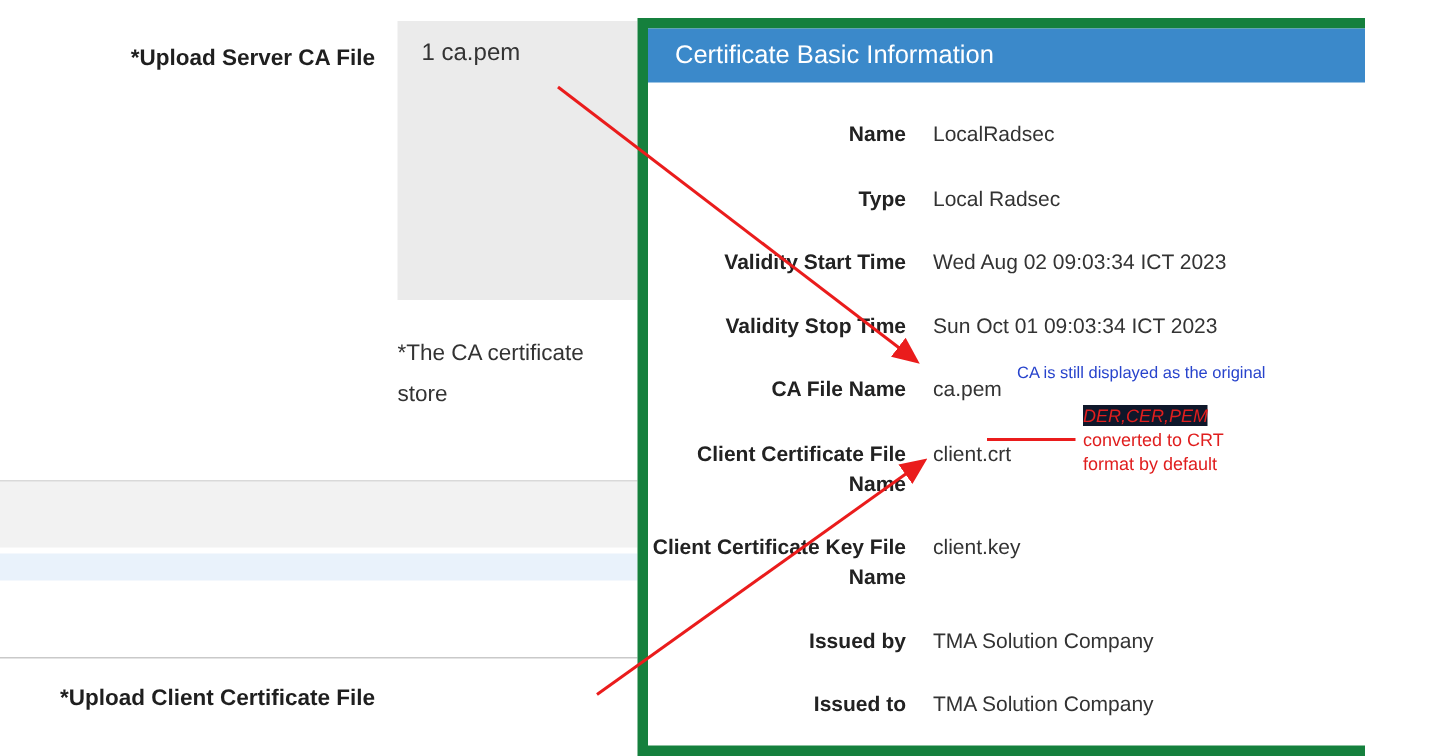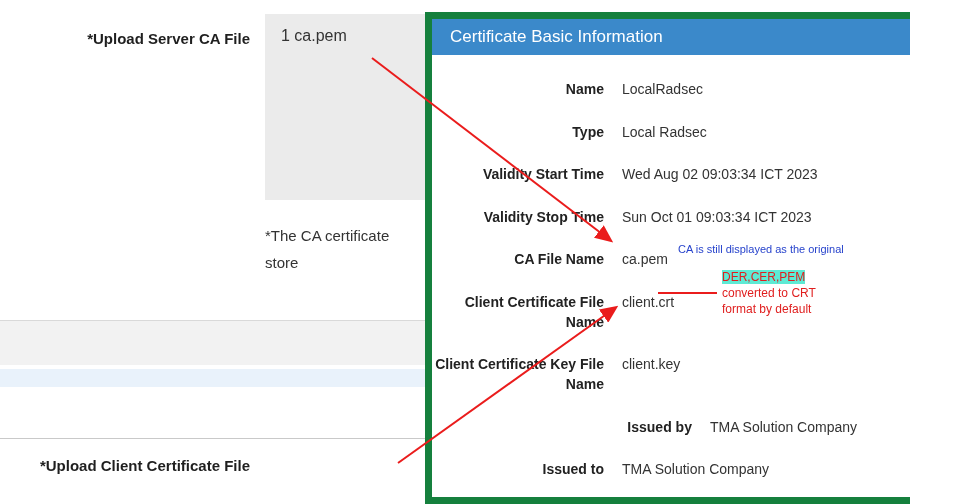--- a/index.html
+++ b/index.html
@@ -105,42 +105,43 @@
   }
   .info-value {
     margin-left: 18px;
     font-size: 14px;
     color: #333;
     line-height: 20px;
   }
   
   .r0 { top: 60px; }  .r1 { top: 103px; } .r2 { top: 145px; }
   .r3 { top: 188px; } .r4 { top: 230px; } .r5 { top: 273px; }
-  .r6 { top: 335px; } .r7 { top: 398px; justify-content: center; } .r8 { top: 440px; }
+  .r6 { top: 335px; } .r7 { top: 398px; } .r8 { top: 440px; }
 
   
   .note-blue {
     position: absolute;
     left: 678px; top: 243px;
     font-size: 11px;
     color: #2743cc;
     z-index: 3;
     white-space: nowrap;
   }
   .note-red {
     position: absolute;
     left: 722px; top: 269px;
     font-size: 12px;
     color: #e01e1e;
     line-height: 16px;
     z-index: 3;
     white-space: nowrap;
   }
   .note-red .hl {
-    background: #5eead4;
+    background: #0f172a;
+    font-style: italic;
   }
 
   
   #arrows {
     position: absolute;
     left: 0; top: 0;
     width: 958px; height: 504px;
     z-index: 4;
     pointer-events: none;
   }

